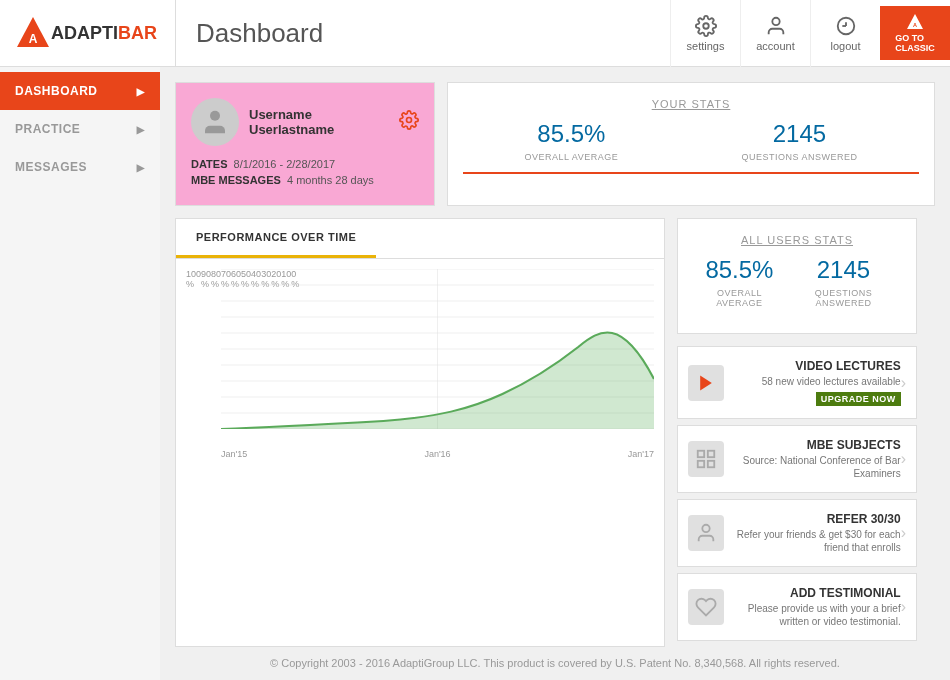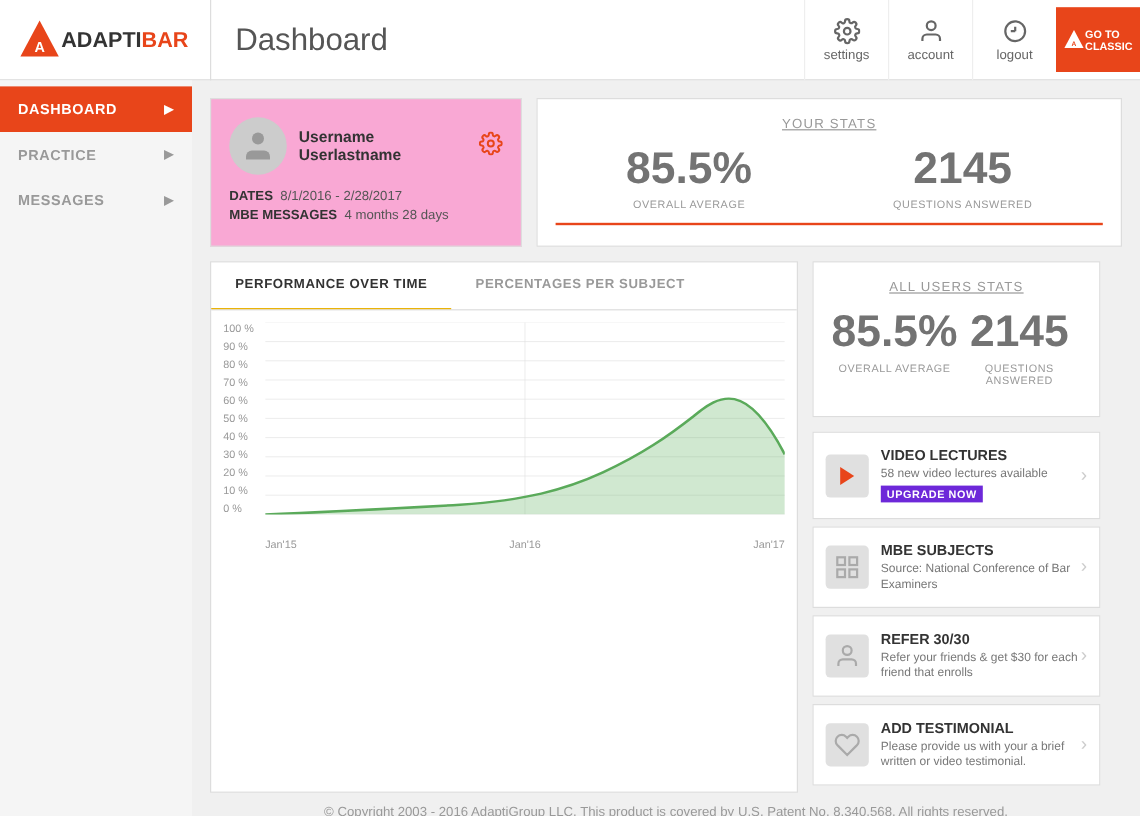--- a/index.html
+++ b/index.html
@@ -46,21 +46,21 @@
       font-size: 11px;
       border-left: 1px solid #eee;
     }
     .header-nav-item svg { margin-bottom: 3px; }
     .classic-btn {
       background: #e8451a;
       color: #fff;
       width: 70px;
       height: 54px;
       display: flex;
-      flex-direction: row;
+      flex-direction: column;
       align-items: center;
       justify-content: center;
       font-size: 10px;
       font-weight: bold;
       cursor: pointer;
     }
 
     
     .main-layout {
       display: flex;
@@ -151,23 +151,23 @@
       letter-spacing: 1px;
       margin-bottom: 10px;
       text-decoration: underline;
     }
     .stats-values {
       display: flex;
       justify-content: space-around;
       margin-bottom: 10px;
     }
     .stat-value {
-      color: #737373;
-      font-size: 37px;
-      font-weight: bold;
+      color: #0369a1;
+      font-size: 24px;
+      font-weight: normal;
     }
     .stat-label {
       font-size: 9px;
       color: #999;
       letter-spacing: 0.5px;
       margin-top: 4px;
     }
     .stats-divider {
       height: 2px;
       background: #e8451a;
@@ -190,34 +190,34 @@
       padding: 12px 20px;
       font-size: 11px;
       font-weight: bold;
       color: #999;
       cursor: pointer;
       letter-spacing: 0.5px;
       border-bottom: 3px solid transparent;
     }
     .chart-tab.active {
       color: #333;
-      border-bottom: 1px solid #eab308;
+      border-bottom: 3px solid #eab308;
     }
     .chart-area {
       padding: 10px 15px 10px 10px;
       height: 205px;
       position: relative;
     }
     .y-axis {
       position: absolute;
       left: 10px;
       top: 10px;
       bottom: 35px;
       display: flex;
-      flex-direction: column;
+      flex-direction: row;
       justify-content: space-between;
       font-size: 9px;
       color: #999;
       width: 30px;
     }
     .chart-inner {
       position: absolute;
       left: 45px;
       right: 10px;
       top: 10px;
@@ -250,20 +250,21 @@
       margin-bottom: 12px;
     }
     .panel-item {
       background: #fff;
       border: 1px solid #ddd;
       padding: 12px 10px;
       display: flex;
       align-items: center;
       margin-bottom: 6px;
       cursor: pointer;
+      text-align: right;
     }
     .panel-icon {
       width: 36px;
       height: 36px;
       background: #e0e0e0;
       border-radius: 4px;
       display: flex;
       align-items: center;
       justify-content: center;
       flex-shrink: 0;
@@ -280,21 +281,21 @@
       font-size: 10px;
       color: #777;
       line-height: 1.3;
     }
     .panel-chevron {
       color: #ccc;
       font-size: 16px;
     }
     .upgrade-badge {
       display: inline-block;
-      background: #6d28d9;
+      background: #4d7c0f;
       color: #fff;
       font-size: 9px;
       font-weight: bold;
       padding: 2px 5px;
       margin-top: 3px;
       letter-spacing: 0.5px;
     }
 
     
     .footer {
@@ -421,21 +422,20 @@
         <div class="stats-divider"></div>
       </div>
 
     </div>
 
     <div style="display:flex;gap:12px;">
 
       <div class="chart-card">
         <div class="chart-tabs">
           <div class="chart-tab active">PERFORMANCE OVER TIME</div>
-          <div class="chart-tab">PERCENTAGES PER SUBJECT</div>
         </div>
         <div class="chart-area">
           <div class="y-axis">
             <span>100 %</span>
             <span>90 %</span>
             <span>80 %</span>
             <span>70 %</span>
             <span>60 %</span>
             <span>50 %</span>
             <span>40 %</span>

